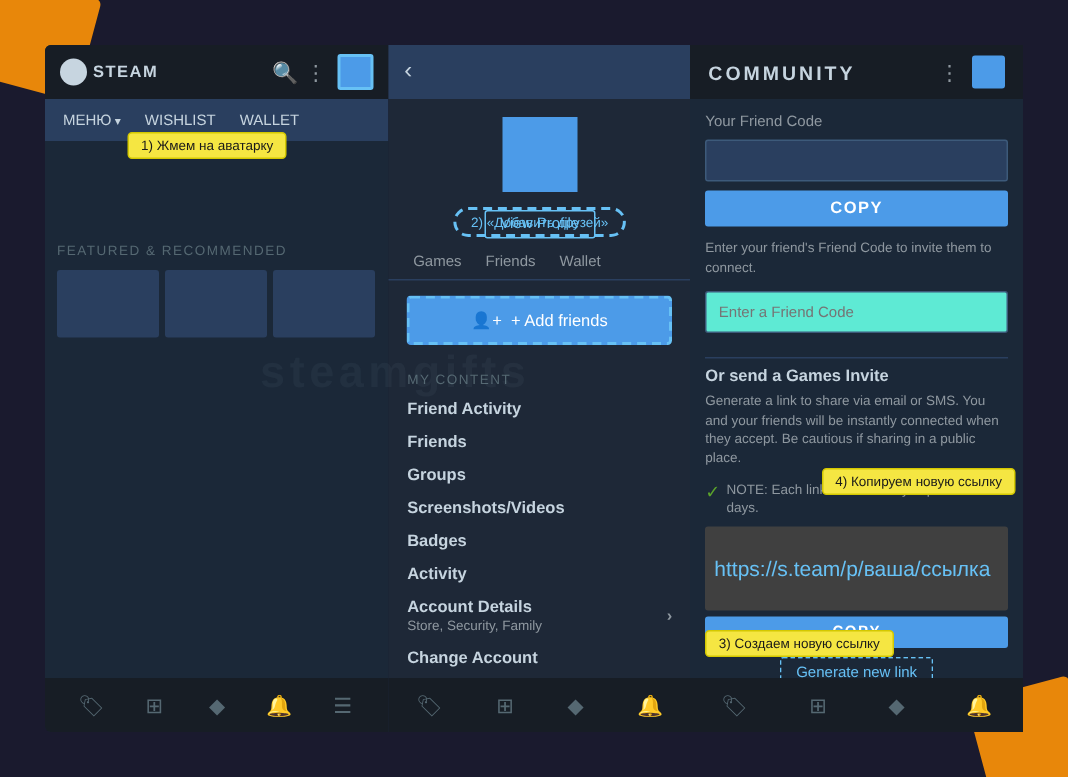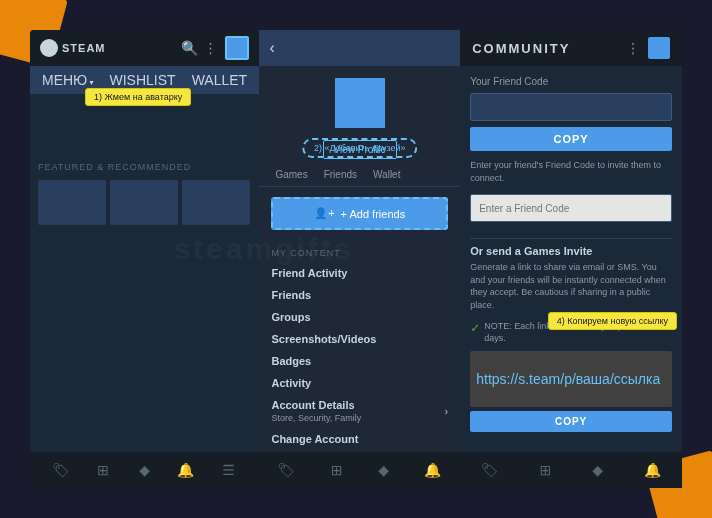--- a/index.html
+++ b/index.html
@@ -109,21 +109,21 @@
       background: #2a3f5f;
       padding: 4px 8px;
       display: flex;
       gap: 8px;
       height: 28px;
       align-items: center;
     }
 
     .nav-item {
       color: #c6d4df;
-      font-size: 14px;
+      font-size: 10px;
       cursor: pointer;
       padding: 2px 4px;
     }
 
     .nav-item.dropdown::after {
       content: ' ▾';
       font-size: 8px;
     }
 
     
@@ -381,21 +381,21 @@
 
     .invite-description {
       color: #8f98a0;
       font-size: 9px;
       line-height: 1.4;
       margin-bottom: 10px;
     }
 
     .enter-code-input {
       width: 100%;
-      background: #e5e5e5;
+      background: #5eead4;
       border: 1px solid #3d5a7a;
       color: #556872;
       padding: 5px 8px;
       font-size: 10px;
       border-radius: 2px;
       margin-bottom: 10px;
       height: 28px;
     }
 
     .divider {
@@ -648,20 +648,24 @@
           </span>
         </div>
 
         <div class="annotation-box" style="position:absolute;right:-5px;top:-8px;font-size:9px;">4) Копируем новую ссылку</div>
       </div>
 
       <div class="link-text">https://s.team/p/ваша/ссылка</div>
       <button class="copy-btn-2">COPY</button>
 
       
+      <div style="position:relative; text-align:center;">
+        <div class="annotation-box" style="position:absolute;top:-18px;left:0;font-size:9px;">3) Создаем новую ссылку</div>
+        <button class="generate-link-btn">Generate new link</button>
+      </div>
     </div>
 
     <div class="community-bottom-nav">
       <span style="color:#556872;font-size:14px;">🏷</span>
       <span style="color:#556872;font-size:14px;">⊞</span>
       <span style="color:#556872;font-size:14px;">◆</span>
       <span style="color:#556872;font-size:14px;">🔔</span>
     </div>
   </div>
 

